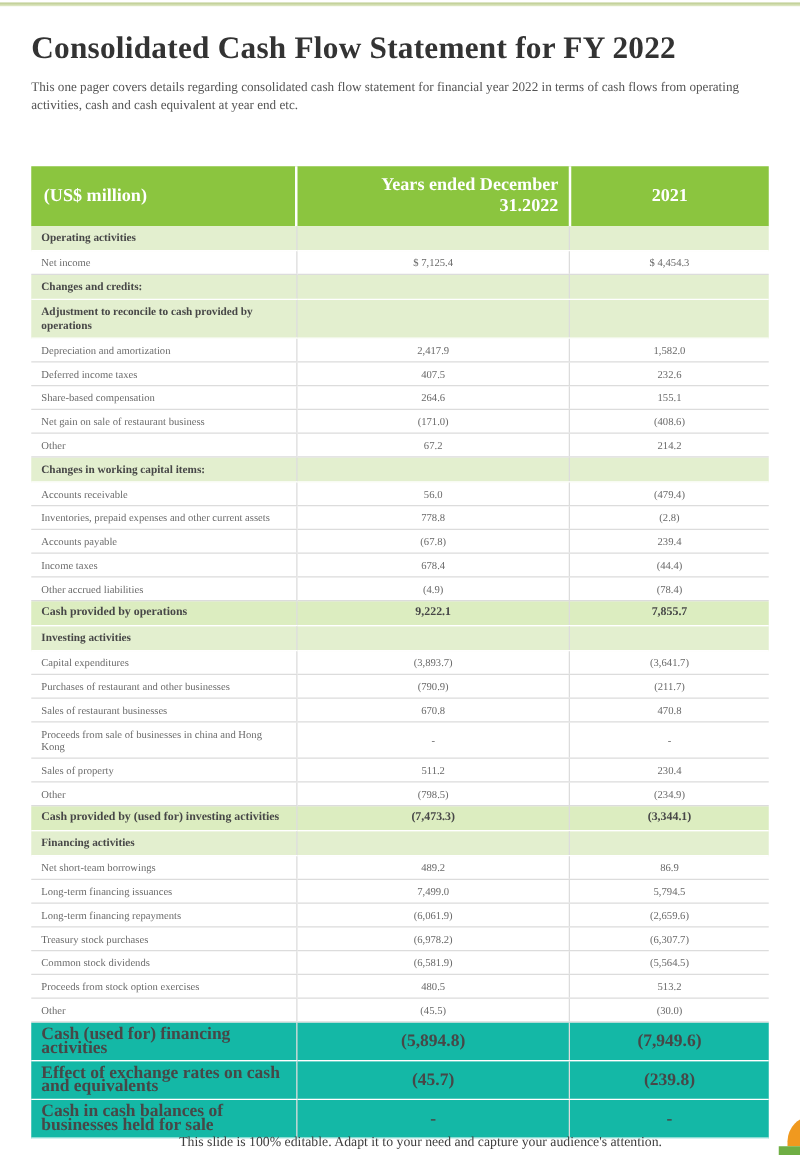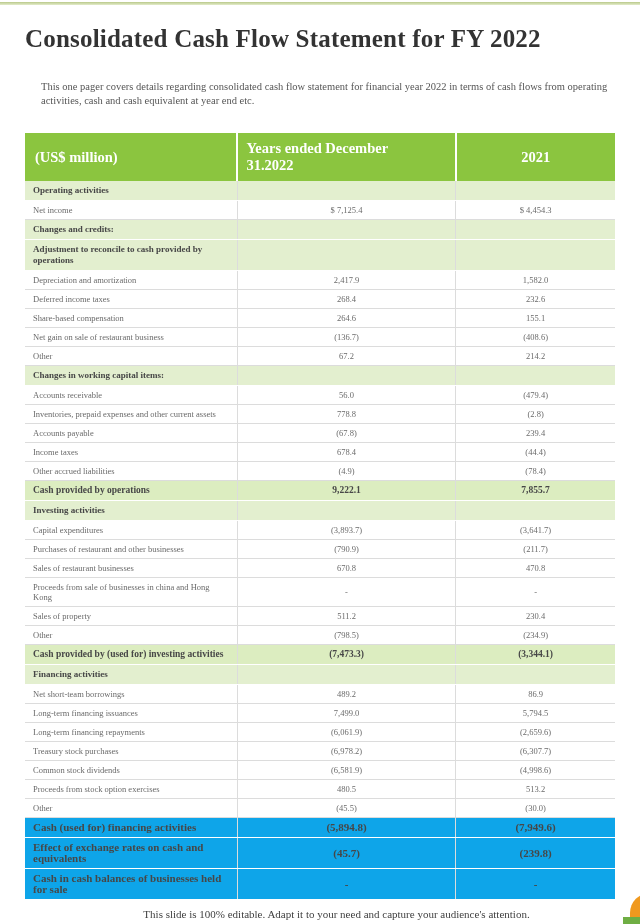--- a/index.html
+++ b/index.html
@@ -16,37 +16,37 @@
     background:linear-gradient(to bottom,#b9c98b,#e4eccb);
   }
   h1.title{
     position:absolute;top:24px;left:25px;width:592px;
     margin:0;
     font-size:25px;line-height:30px;font-weight:bold;color:#333333;
     letter-spacing:0.2px;
   }
   p.subtitle{
     position:absolute;top:64px;left:25px;width:590px;
-    margin:16px;
+    margin:0;
     font-size:10.5px;line-height:14px;color:#555555;
   }
   table.cashflow{
     position:absolute;top:133px;left:25px;width:590px;
     border-collapse:collapse;table-layout:fixed;
   }
   table.cashflow col.col1{width:36%;}
   table.cashflow col.col2{width:37%;}
   table.cashflow col.col3{width:27%;}
   thead th{
     background:#8bc53f;color:#ffffff;font-weight:bold;
     font-size:14.5px;line-height:17px;
     height:44px;vertical-align:middle;padding:2px 8px;
   }
   thead th.c1{text-align:left;padding-left:10px;}
-  thead th.c2{text-align:left;white-space:pre-line;}
+  thead th.c2{text-align:right;white-space:pre-line;}
   thead th.c3{text-align:center;}
   thead th + th{border-left:2px solid #ffffff;}
   tbody td{
     font-size:8.5px;line-height:10px;color:#6a6a6a;
     padding:4px 8px;vertical-align:middle;
     border-bottom:1px solid #dcdcdc;
   }
   tbody td + td{border-left:1px solid #dcdcdc;}
   tbody td.c1{text-align:left;}
   tbody td.c2,tbody td.c3{text-align:center;}
@@ -54,22 +54,22 @@
     background:#e3efcf;
     font-weight:bold;color:#474747;font-size:9px;line-height:11px;
     border-bottom:1px solid #ffffff;
   }
   tr.r-data td{background:#ffffff;}
   tr.r-totalg td{
     background:#dcedc0;font-weight:bold;color:#474747;
     font-size:9.5px;line-height:11px;border-bottom:1px solid #ffffff;
   }
   tr.r-totalo td{
-    background:#0ea5e9;font-weight:bold;color:#474747;
-    font-size:11px;line-height:11px;border-bottom:1px solid #ffffff;
+    background:#14b8a6;font-weight:bold;color:#474747;
+    font-size:14px;line-height:11px;border-bottom:1px solid #ffffff;
   }
   .footer-note{
     position:absolute;bottom:4px;left:0;width:100%;
     text-align:center;font-size:11px;color:#3f3f3f;
   }
   .cloche{position:absolute;right:-6px;bottom:0;width:62px;height:42px;}
   .cloche .bar{position:absolute;bottom:0;left:6px;right:0;height:7px;background:#6fae44;}
   .cloche .dome{
     position:absolute;bottom:7px;left:13px;width:40px;height:24px;
     background:#f0991f;border-radius:20px 20px 0 0;
@@ -123,31 +123,31 @@
           <td class="c2"></td>
           <td class="c3"></td>
         </tr>
         <tr class="r-data">
           <td class="c1">Depreciation and amortization</td>
           <td class="c2">2,417.9</td>
           <td class="c3">1,582.0</td>
         </tr>
         <tr class="r-data">
           <td class="c1">Deferred income taxes</td>
-          <td class="c2">268.4</td>
+          <td class="c2">407.5</td>
           <td class="c3">232.6</td>
         </tr>
         <tr class="r-data">
           <td class="c1">Share-based compensation</td>
           <td class="c2">264.6</td>
           <td class="c3">155.1</td>
         </tr>
         <tr class="r-data">
           <td class="c1">Net gain on sale of restaurant business</td>
-          <td class="c2">(136.7)</td>
+          <td class="c2">(171.0)</td>
           <td class="c3">(408.6)</td>
         </tr>
         <tr class="r-data">
           <td class="c1">Other</td>
           <td class="c2">67.2</td>
           <td class="c3">214.2</td>
         </tr>
         <tr class="r-section">
           <td class="c1">Changes in working capital items:</td>
           <td class="c2"></td>
@@ -244,21 +244,21 @@
           <td class="c3">(2,659.6)</td>
         </tr>
         <tr class="r-data">
           <td class="c1">Treasury stock purchases</td>
           <td class="c2">(6,978.2)</td>
           <td class="c3">(6,307.7)</td>
         </tr>
         <tr class="r-data">
           <td class="c1">Common stock dividends</td>
           <td class="c2">(6,581.9)</td>
-          <td class="c3">(4,998.6)</td>
+          <td class="c3">(5,564.5)</td>
         </tr>
         <tr class="r-data">
           <td class="c1">Proceeds from stock option exercises</td>
           <td class="c2">480.5</td>
           <td class="c3">513.2</td>
         </tr>
         <tr class="r-data">
           <td class="c1">Other</td>
           <td class="c2">(45.5)</td>
           <td class="c3">(30.0)</td>

